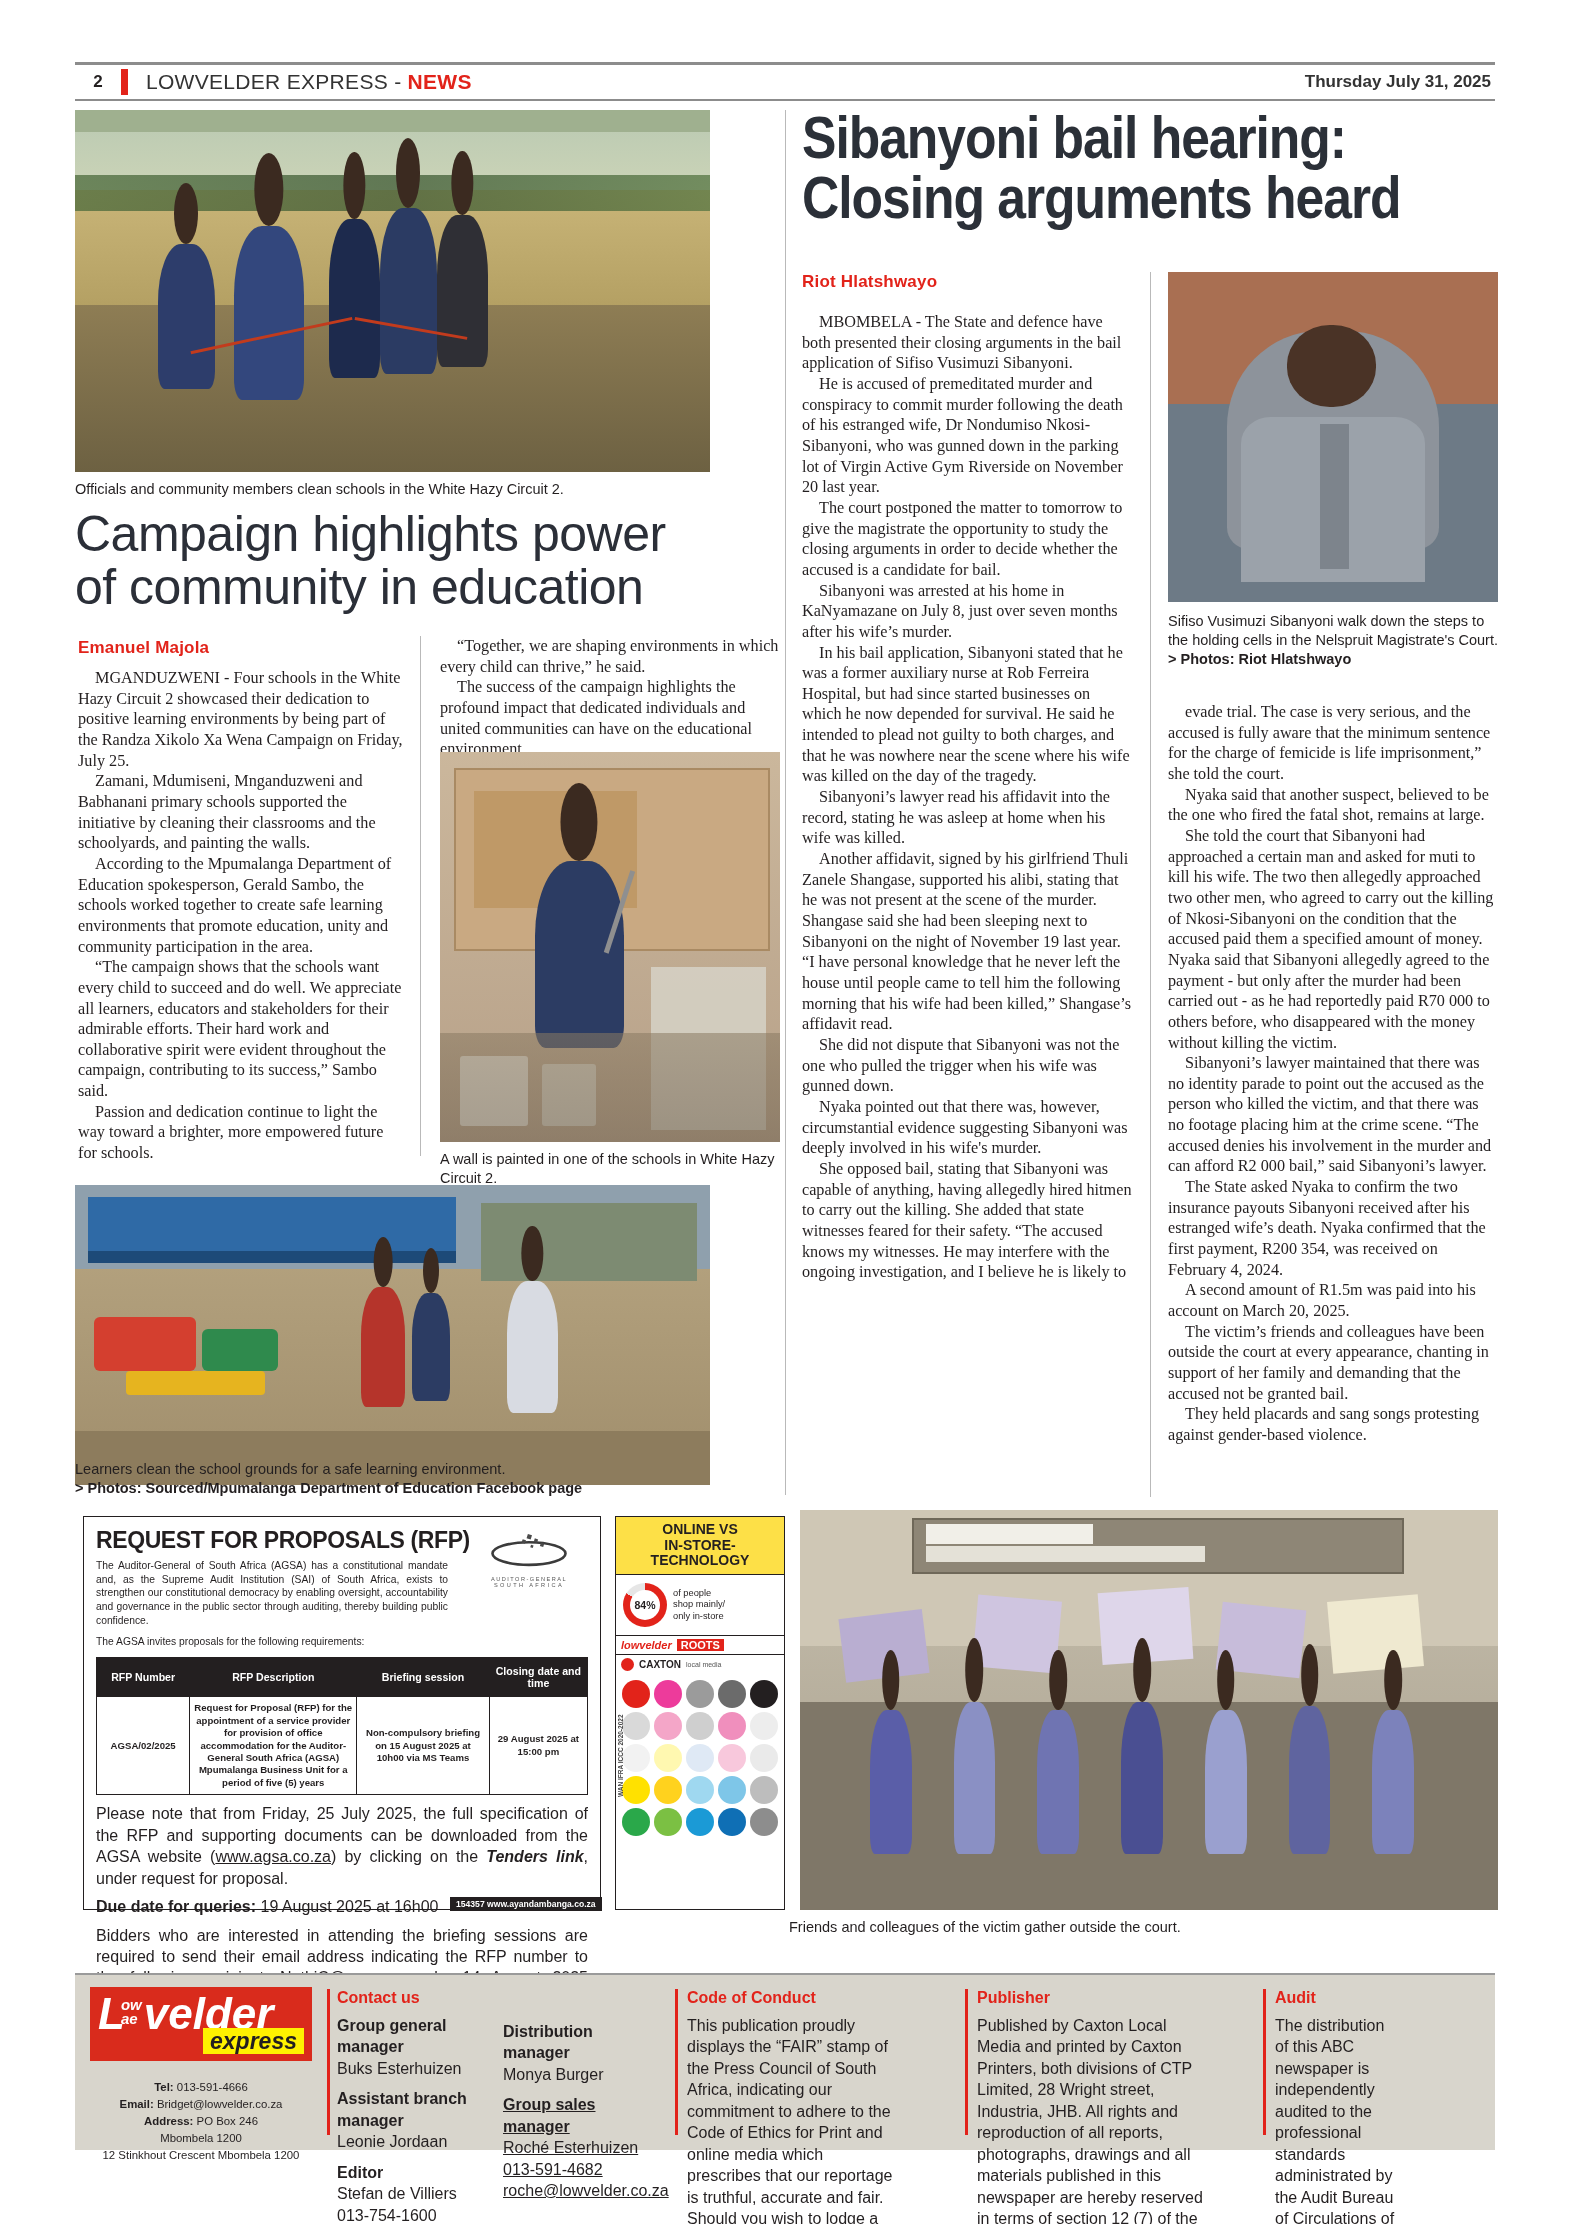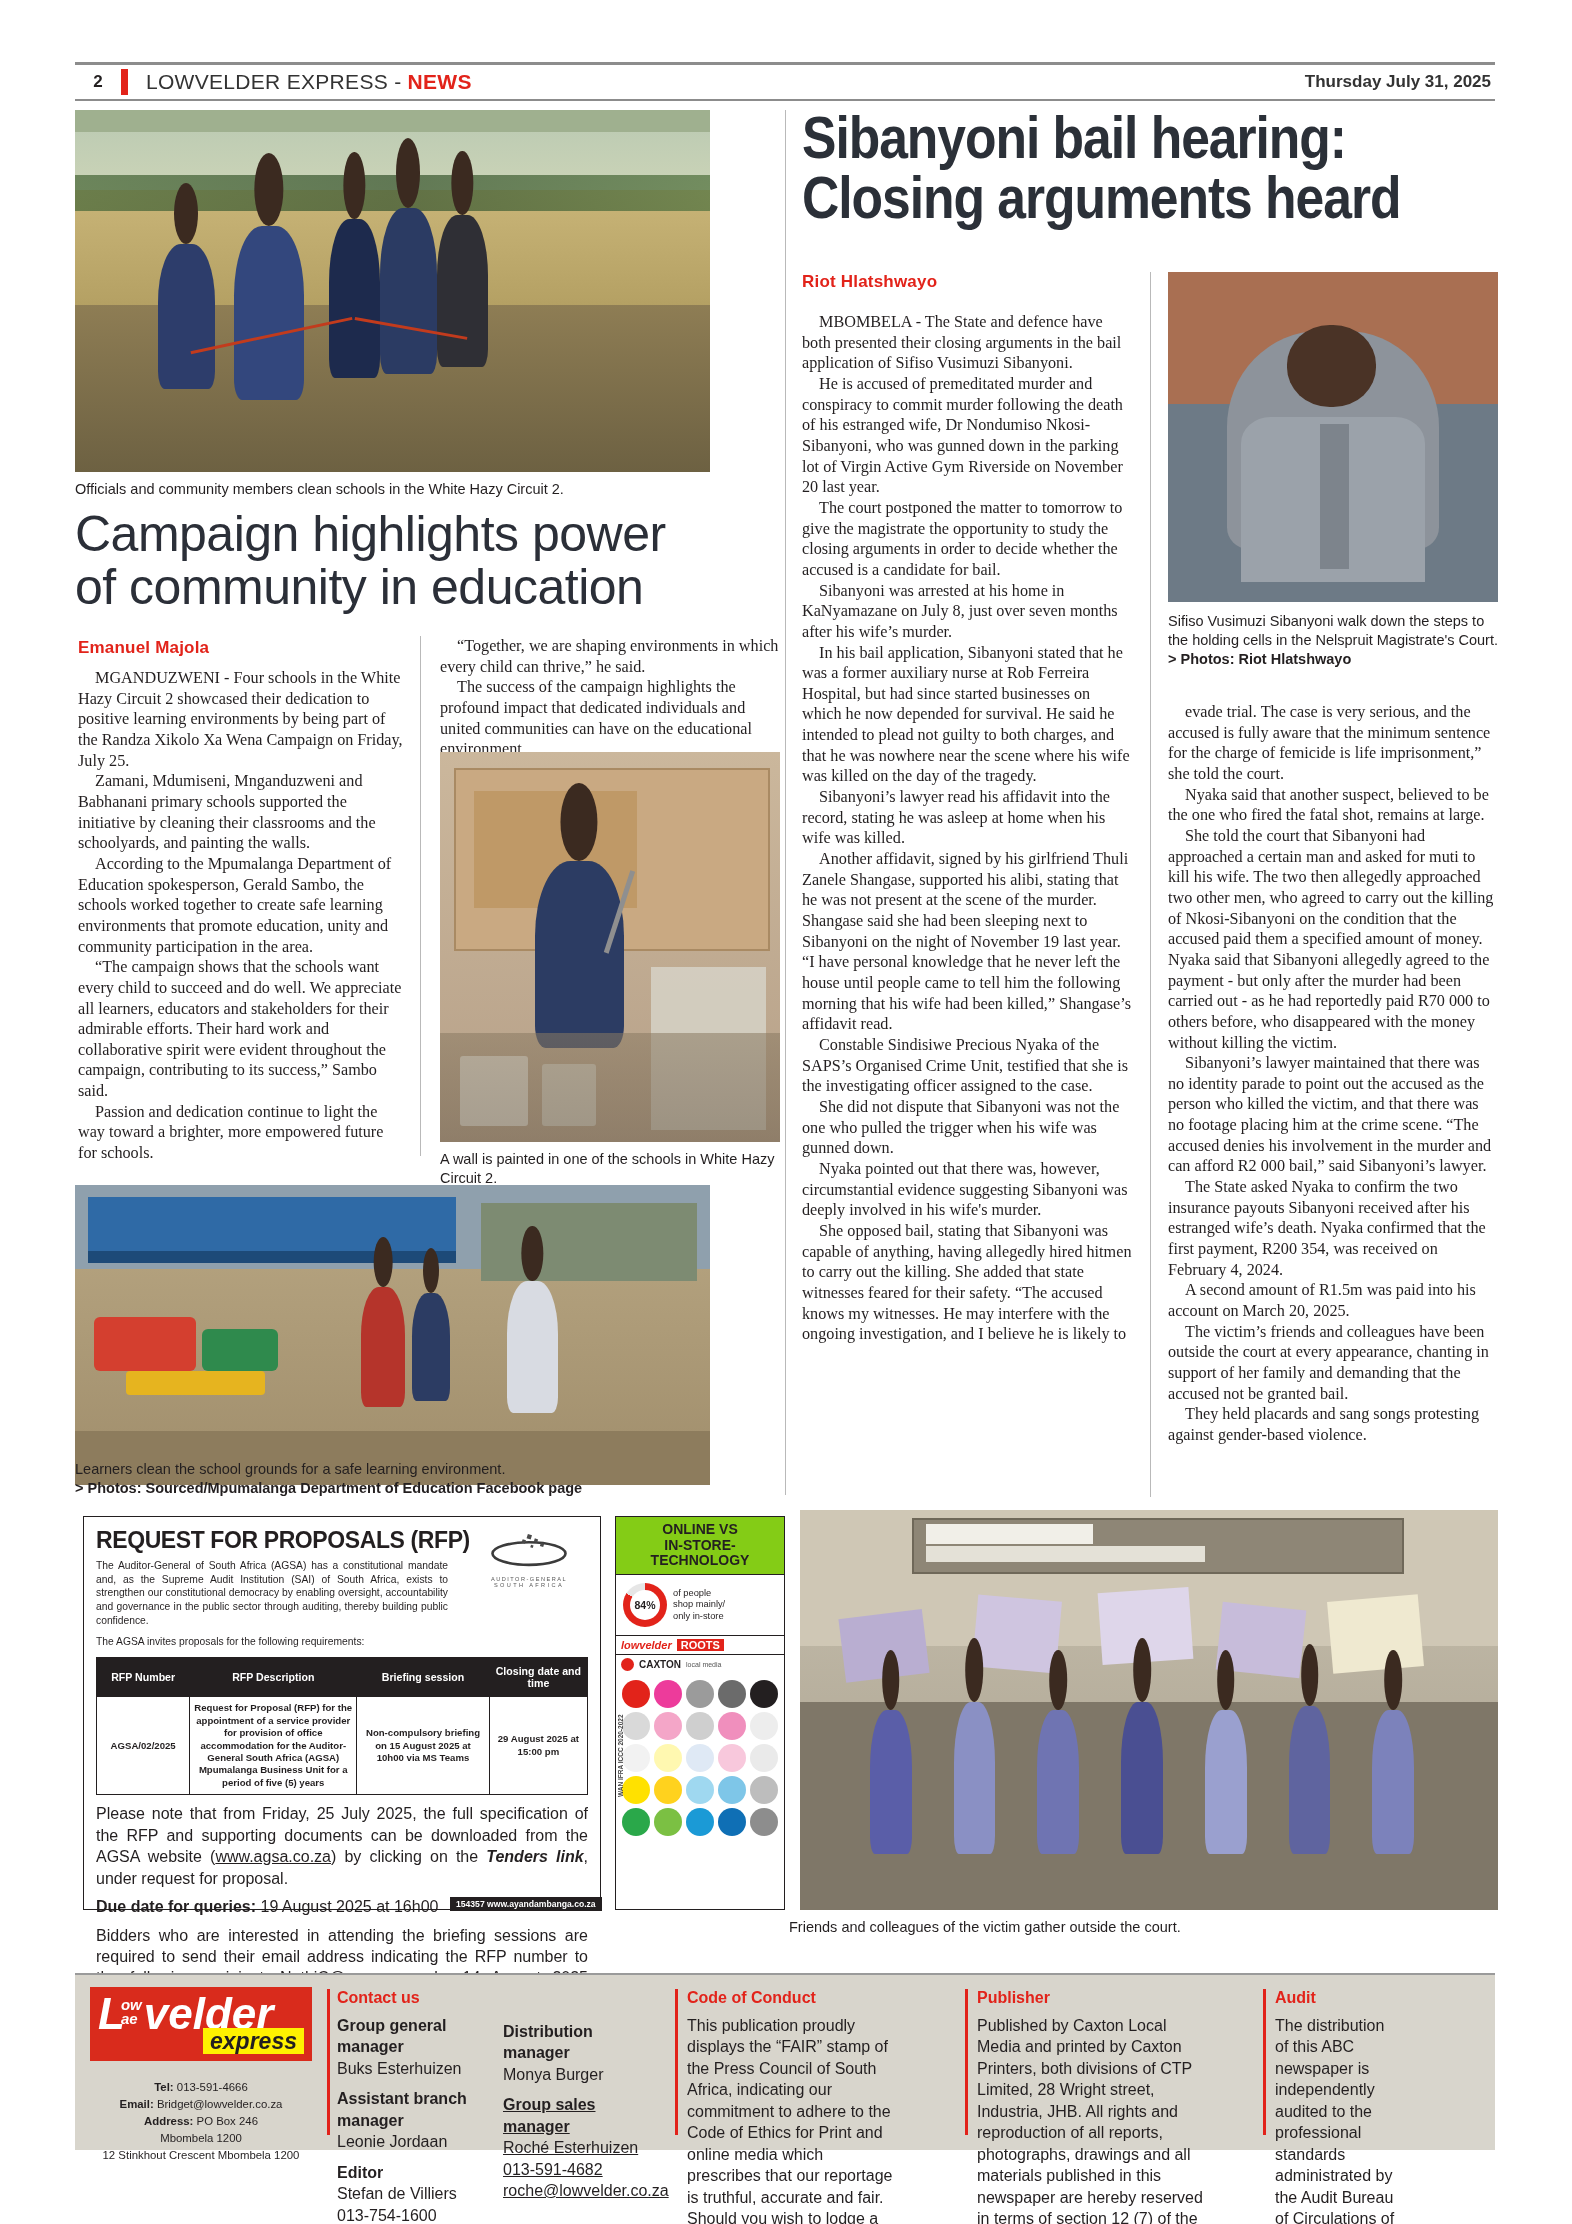--- a/index.html
+++ b/index.html
@@ -63,21 +63,21 @@
   .adv-tbl th { background:#231f20; color:#fff; font-weight:bold; font-size:10.6px;
                 padding:7px 3px; text-align:center; border:1px solid #231f20; }
   .adv-tbl td { border:1px solid #231f20; padding:5px 4px; text-align:center; vertical-align:middle;
                 line-height:1.3;font-weight:bold; }
   .adv-note { font-size:16px; line-height:1.34; text-align:justify; }
   .adv-foot { background:#231f20; color:#fff; font-size:8.6px; font-weight:bold;
               padding:2px 6px; display:inline-block; }
 
   
   .promo { position:absolute; border:1px solid #231f20; background:#fff; }
-  .promo-h { background:#84cc16; color:#231f20; font-weight:bold; text-align:center;
+  .promo-h { background:#fde047; color:#231f20; font-weight:bold; text-align:center;
              font-size:14px; line-height:1.12; padding:5px 2px; border-bottom:1px solid #231f20;}
   .donut { width:44px; height:44px; border-radius:50%;
            background:conic-gradient(#e2231a 0 84%, #e6e6e6 84% 100%);
            display:flex; align-items:center; justify-content:center; }
   .donut i { width:30px; height:30px; border-radius:50%; background:#fff;
              display:flex; align-items:center; justify-content:center;
              font-style:normal; font-size:10.5px; font-weight:bold; color:#231f20; }
   .promo-txt { font-size:9.3px; line-height:1.25; }
   .brandrow { display:flex; align-items:center; gap:5px; padding:3px 5px; border-top:1px solid #231f20;}
   .brand-lv { color:#e2231a; font-weight:bold; font-size:11px; font-style:italic; }
@@ -194,21 +194,20 @@
   <div class="byline" style="left:802px; top:272px;">Riot Hlatshwayo</div>
 
   <div class="body-txt" id="right-col1" style="left:802px; top:312px; width:330px;">
       <p>MBOMBELA - The State and defence have both presented their closing arguments in the bail application of Sifiso Vusimuzi Sibanyoni.</p>
       <p>He is accused of premeditated murder and conspiracy to commit murder following the death of his estranged wife, Dr Nondumiso Nkosi-Sibanyoni, who was gunned down in the parking lot of Virgin Active Gym Riverside on November 20 last year.</p>
       <p>The court postponed the matter to tomorrow to give the magistrate the opportunity to study the closing arguments in order to decide whether the accused is a candidate for bail.</p>
       <p>Sibanyoni was arrested at his home in KaNyamazane on July 8, just over seven months after his wife’s murder.</p>
       <p>In his bail application, Sibanyoni stated that he was a former auxiliary nurse at Rob Ferreira Hospital, but had since started businesses on which he now depended for survival. He said he intended to plead not guilty to both charges, and that he was nowhere near the scene where his wife was killed on the day of the tragedy.</p>
       <p>Sibanyoni’s lawyer read his affidavit into the record, stating he was asleep at home when his wife was killed.</p>
       <p>Another affidavit, signed by his girlfriend Thuli Zanele Shangase, supported his alibi, stating that he was not present at the scene of the murder. Shangase said she had been sleeping next to Sibanyoni on the night of November 19 last year. “I have personal knowledge that he never left the house until people came to tell him the following morning that his wife had been killed,” Shangase’s affidavit read.</p>
-      <p>Constable Sindisiwe Precious Nyaka of the SAPS’s Organised Crime Unit, testified that she is the investigating officer assigned to the case.</p>
       <p>She did not dispute that Sibanyoni was not the one who pulled the trigger when his wife was gunned down.</p>
       <p>Nyaka pointed out that there was, however, circumstantial evidence suggesting Sibanyoni was deeply involved in his wife's murder.</p>
       <p>She opposed bail, stating that Sibanyoni was capable of anything, having allegedly hired hitmen to carry out the killing. She added that state witnesses feared for their safety. “The accused knows my witnesses. He may interfere with the ongoing investigation, and I believe he is likely to</p>
     </div>
 
   <div class="photo" style="left:1168px; top:272px; width:330px; height:330px;">
     <div style="position:absolute;inset:0;background:linear-gradient(#b07a5c,#8e5f48);"></div>
     <div style="position:absolute;left:0;top:0;width:100%;height:40%;background:#a96f52;"></div>
     <div style="position:absolute;left:0;top:40%;width:100%;height:60%;background:#6d7a86;"></div>
     <div style="position:absolute;left:18%;top:18%;width:64%;height:66%;background:#8d939b;border-radius:44% 44% 10% 10%;"></div>

